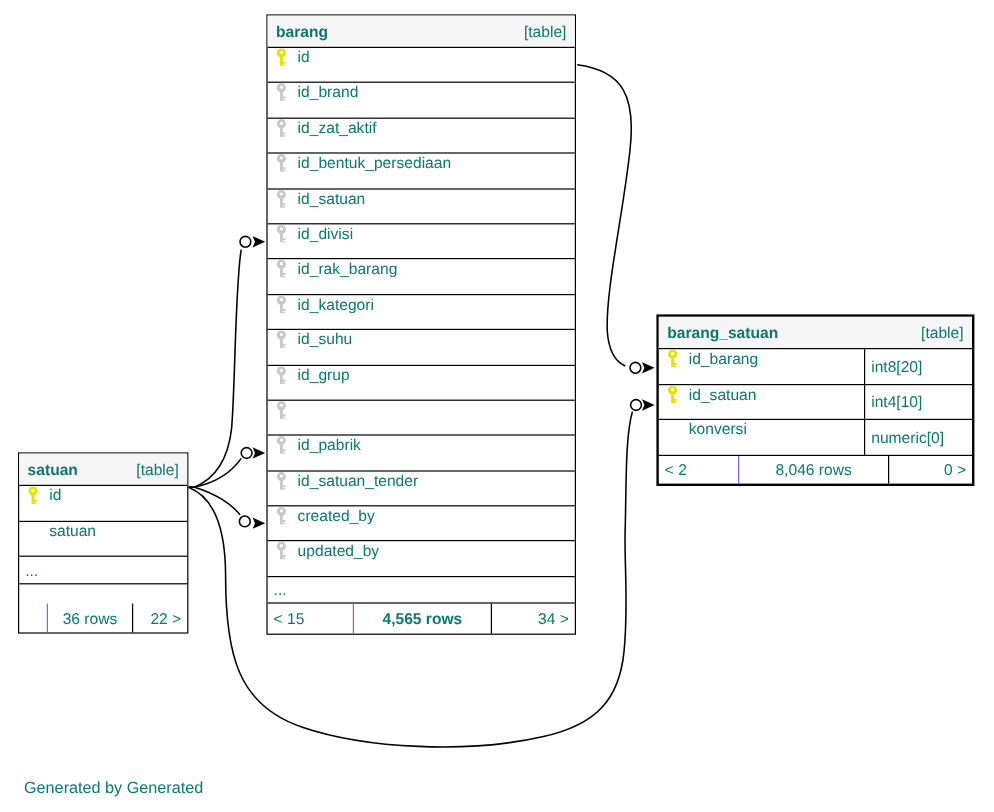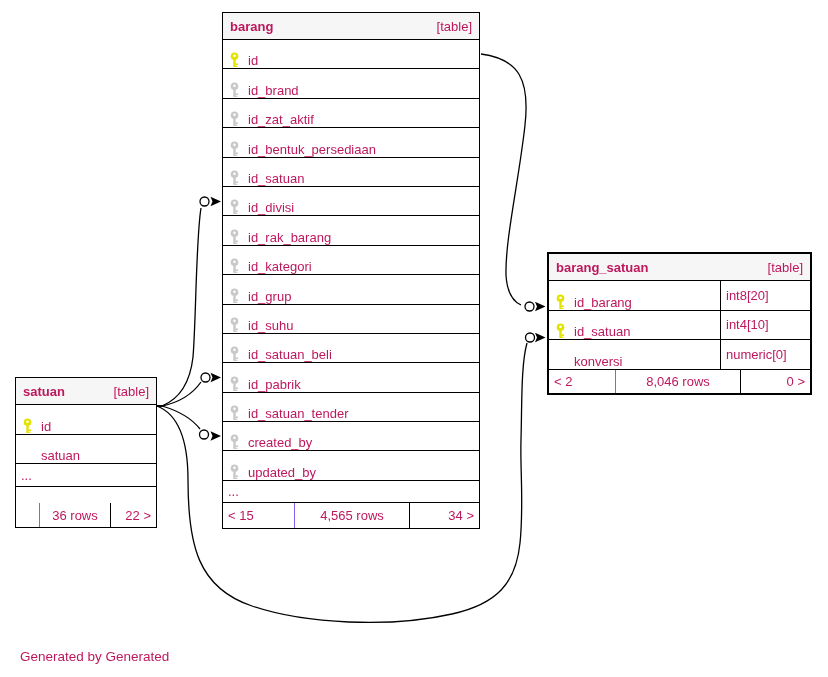--- a/index.html
+++ b/index.html
@@ -1,51 +1,51 @@
 <!DOCTYPE html>
 <html><head>
 <meta charset="utf-8">
 <style>
   html,body{margin:0;padding:0;background:#fff;}
   #canvas{
     position:relative;width:828px;height:677px;background:#fff;overflow:hidden;
-    font-family:"Liberation Sans",sans-serif;font-size:13px;color:#be185d;
+    font-family:"Liberation Sans",sans-serif;font-size:13px;color:#0f766e;
   }
   *{box-sizing:border-box;}
   #links{position:absolute;left:0;top:0;width:828px;height:677px;z-index:1;}
   .table-box{
     position:absolute;z-index:2;background:#fff;border:1px solid #000;
   }
   .table-box.emph{border-width:2px;}
   .tbl-header{
     display:flex;justify-content:space-between;align-items:center;
     height:27px;padding:0 7px;background:#f6f6f6;border-bottom:1px solid #000;
   }
   .tname{font-weight:bold;}
   .ttag{font-weight:normal;}
   .tbl-row{
-    display:flex;align-items:flex-end;padding-left:6px;border-bottom:1px solid #000;
+    display:flex;align-items:flex-start;padding-left:6px;border-bottom:1px solid #000;
   }
   .kicon{width:19px;flex:none;display:flex;align-items:center;}
   .cname{flex:1;white-space:nowrap;overflow:hidden;}
   .ctype{
     flex:none;width:90px;border-left:1px solid #000;height:100%;
     display:flex;align-items:center;padding-left:5px;white-space:nowrap;
   }
   .tbl-ellipsis{display:flex;align-items:center;padding-left:5px;border-bottom:1px solid #000;}
   .tbl-footer{display:flex;align-items:stretch;}
   .fcell{display:flex;align-items:center;white-space:nowrap;}
   .fc1{padding-left:5px;justify-content:flex-start;}
   .fc2{justify-content:center;border-left:1px solid #8b5cf6;}
   .fc3{flex:1;justify-content:flex-end;padding-right:5px;border-left:1px solid #000;}
   
   .t0 .tbl-row{height:29.4px;}
   .t0 .tbl-ellipsis{height:22px;}
   .t0 .tbl-footer{height:25px;}
-  .t0 .fc1{width:71px;}  .t0 .fc2{width:115px;}
+  .t0 .fc1{width:71px;}  .t0 .fc2{width:115px;font-weight:bold;}
   .t1 .tbl-row{height:29.5px;}
   .t1 .tbl-ellipsis{height:23px;}
   .t1 .tbl-footer{height:24px;margin-top:16px;}
   .t1 .fc1{width:23px;}  .t1 .fc2{width:71px;}
   .t2 .tbl-row{height:29.5px;}
   .t2 .tbl-footer{height:23px;}
   .t2 .fc1{width:66px;}  .t2 .fc2{width:125px;}
   #footer-note{
     position:absolute;left:20px;top:649px;z-index:2;font-size:13.5px;
   }
@@ -188,45 +188,44 @@
       <div class="tbl-row">
         <span class="kicon">
           <svg width="11" height="16" viewBox="0 0 11 16">
             <circle cx="5.5" cy="4.2" r="3.8" fill="#c8c8c8"></circle>
             <circle cx="5.5" cy="3.7" r="1.3" fill="#ffffff"></circle>
             <rect x="4.3" y="7.4" width="2.4" height="7.6" fill="#c8c8c8"></rect>
             <rect x="6.6" y="11.4" width="2.4" height="1.7" fill="#c8c8c8"></rect>
             <rect x="6.6" y="13.8" width="1.8" height="1.2" fill="#c8c8c8"></rect>
           </svg>
         </span>
+        <span class="cname">id_suhu</span>
+      </div>
+      <div class="tbl-row">
+        <span class="kicon">
+          <svg width="11" height="16" viewBox="0 0 11 16">
+            <circle cx="5.5" cy="4.2" r="3.8" fill="#c8c8c8"></circle>
+            <circle cx="5.5" cy="3.7" r="1.3" fill="#ffffff"></circle>
+            <rect x="4.3" y="7.4" width="2.4" height="7.6" fill="#c8c8c8"></rect>
+            <rect x="6.6" y="11.4" width="2.4" height="1.7" fill="#c8c8c8"></rect>
+            <rect x="6.6" y="13.8" width="1.8" height="1.2" fill="#c8c8c8"></rect>
+          </svg>
+        </span>
         <span class="cname">id_grup</span>
       </div>
       <div class="tbl-row">
         <span class="kicon">
           <svg width="11" height="16" viewBox="0 0 11 16">
             <circle cx="5.5" cy="4.2" r="3.8" fill="#c8c8c8"></circle>
             <circle cx="5.5" cy="3.7" r="1.3" fill="#ffffff"></circle>
             <rect x="4.3" y="7.4" width="2.4" height="7.6" fill="#c8c8c8"></rect>
             <rect x="6.6" y="11.4" width="2.4" height="1.7" fill="#c8c8c8"></rect>
             <rect x="6.6" y="13.8" width="1.8" height="1.2" fill="#c8c8c8"></rect>
           </svg>
         </span>
-        <span class="cname">id_suhu</span>
-      </div>
-      <div class="tbl-row">
-        <span class="kicon">
-          <svg width="11" height="16" viewBox="0 0 11 16">
-            <circle cx="5.5" cy="4.2" r="3.8" fill="#c8c8c8"></circle>
-            <circle cx="5.5" cy="3.7" r="1.3" fill="#ffffff"></circle>
-            <rect x="4.3" y="7.4" width="2.4" height="7.6" fill="#c8c8c8"></rect>
-            <rect x="6.6" y="11.4" width="2.4" height="1.7" fill="#c8c8c8"></rect>
-            <rect x="6.6" y="13.8" width="1.8" height="1.2" fill="#c8c8c8"></rect>
-          </svg>
-        </span>
-        <span class="cname">id_satuan_beli</span>
       </div>
       <div class="tbl-row">
         <span class="kicon">
           <svg width="11" height="16" viewBox="0 0 11 16">
             <circle cx="5.5" cy="4.2" r="3.8" fill="#c8c8c8"></circle>
             <circle cx="5.5" cy="3.7" r="1.3" fill="#ffffff"></circle>
             <rect x="4.3" y="7.4" width="2.4" height="7.6" fill="#c8c8c8"></rect>
             <rect x="6.6" y="11.4" width="2.4" height="1.7" fill="#c8c8c8"></rect>
             <rect x="6.6" y="13.8" width="1.8" height="1.2" fill="#c8c8c8"></rect>
           </svg>
@@ -299,21 +298,21 @@
         <span class="cname">satuan</span>
       </div>
       <div class="tbl-ellipsis">...</div>
       <div class="tbl-footer">
         <span class="fcell fc1"></span>
         <span class="fcell fc2">36 rows</span>
         <span class="fcell fc3">22 &gt;</span>
       </div>
     </div>
 
-  <div class="table-box emph t2" style="left:547px;top:252px;width:265px">
+  <div class="table-box emph t2" style="left:547px;top:262px;width:265px">
       <div class="tbl-header">
         <span class="tname">barang_satuan</span>
         <span class="ttag">[table]</span>
       </div>
       <div class="tbl-row">
         <span class="kicon">
           <svg width="11" height="16" viewBox="0 0 11 16">
             <circle cx="5.5" cy="4.2" r="3.8" fill="#e3e300"></circle>
             <circle cx="5.5" cy="3.7" r="1.3" fill="#ffffff"></circle>
             <rect x="4.3" y="7.4" width="2.4" height="7.6" fill="#e3e300"></rect>

